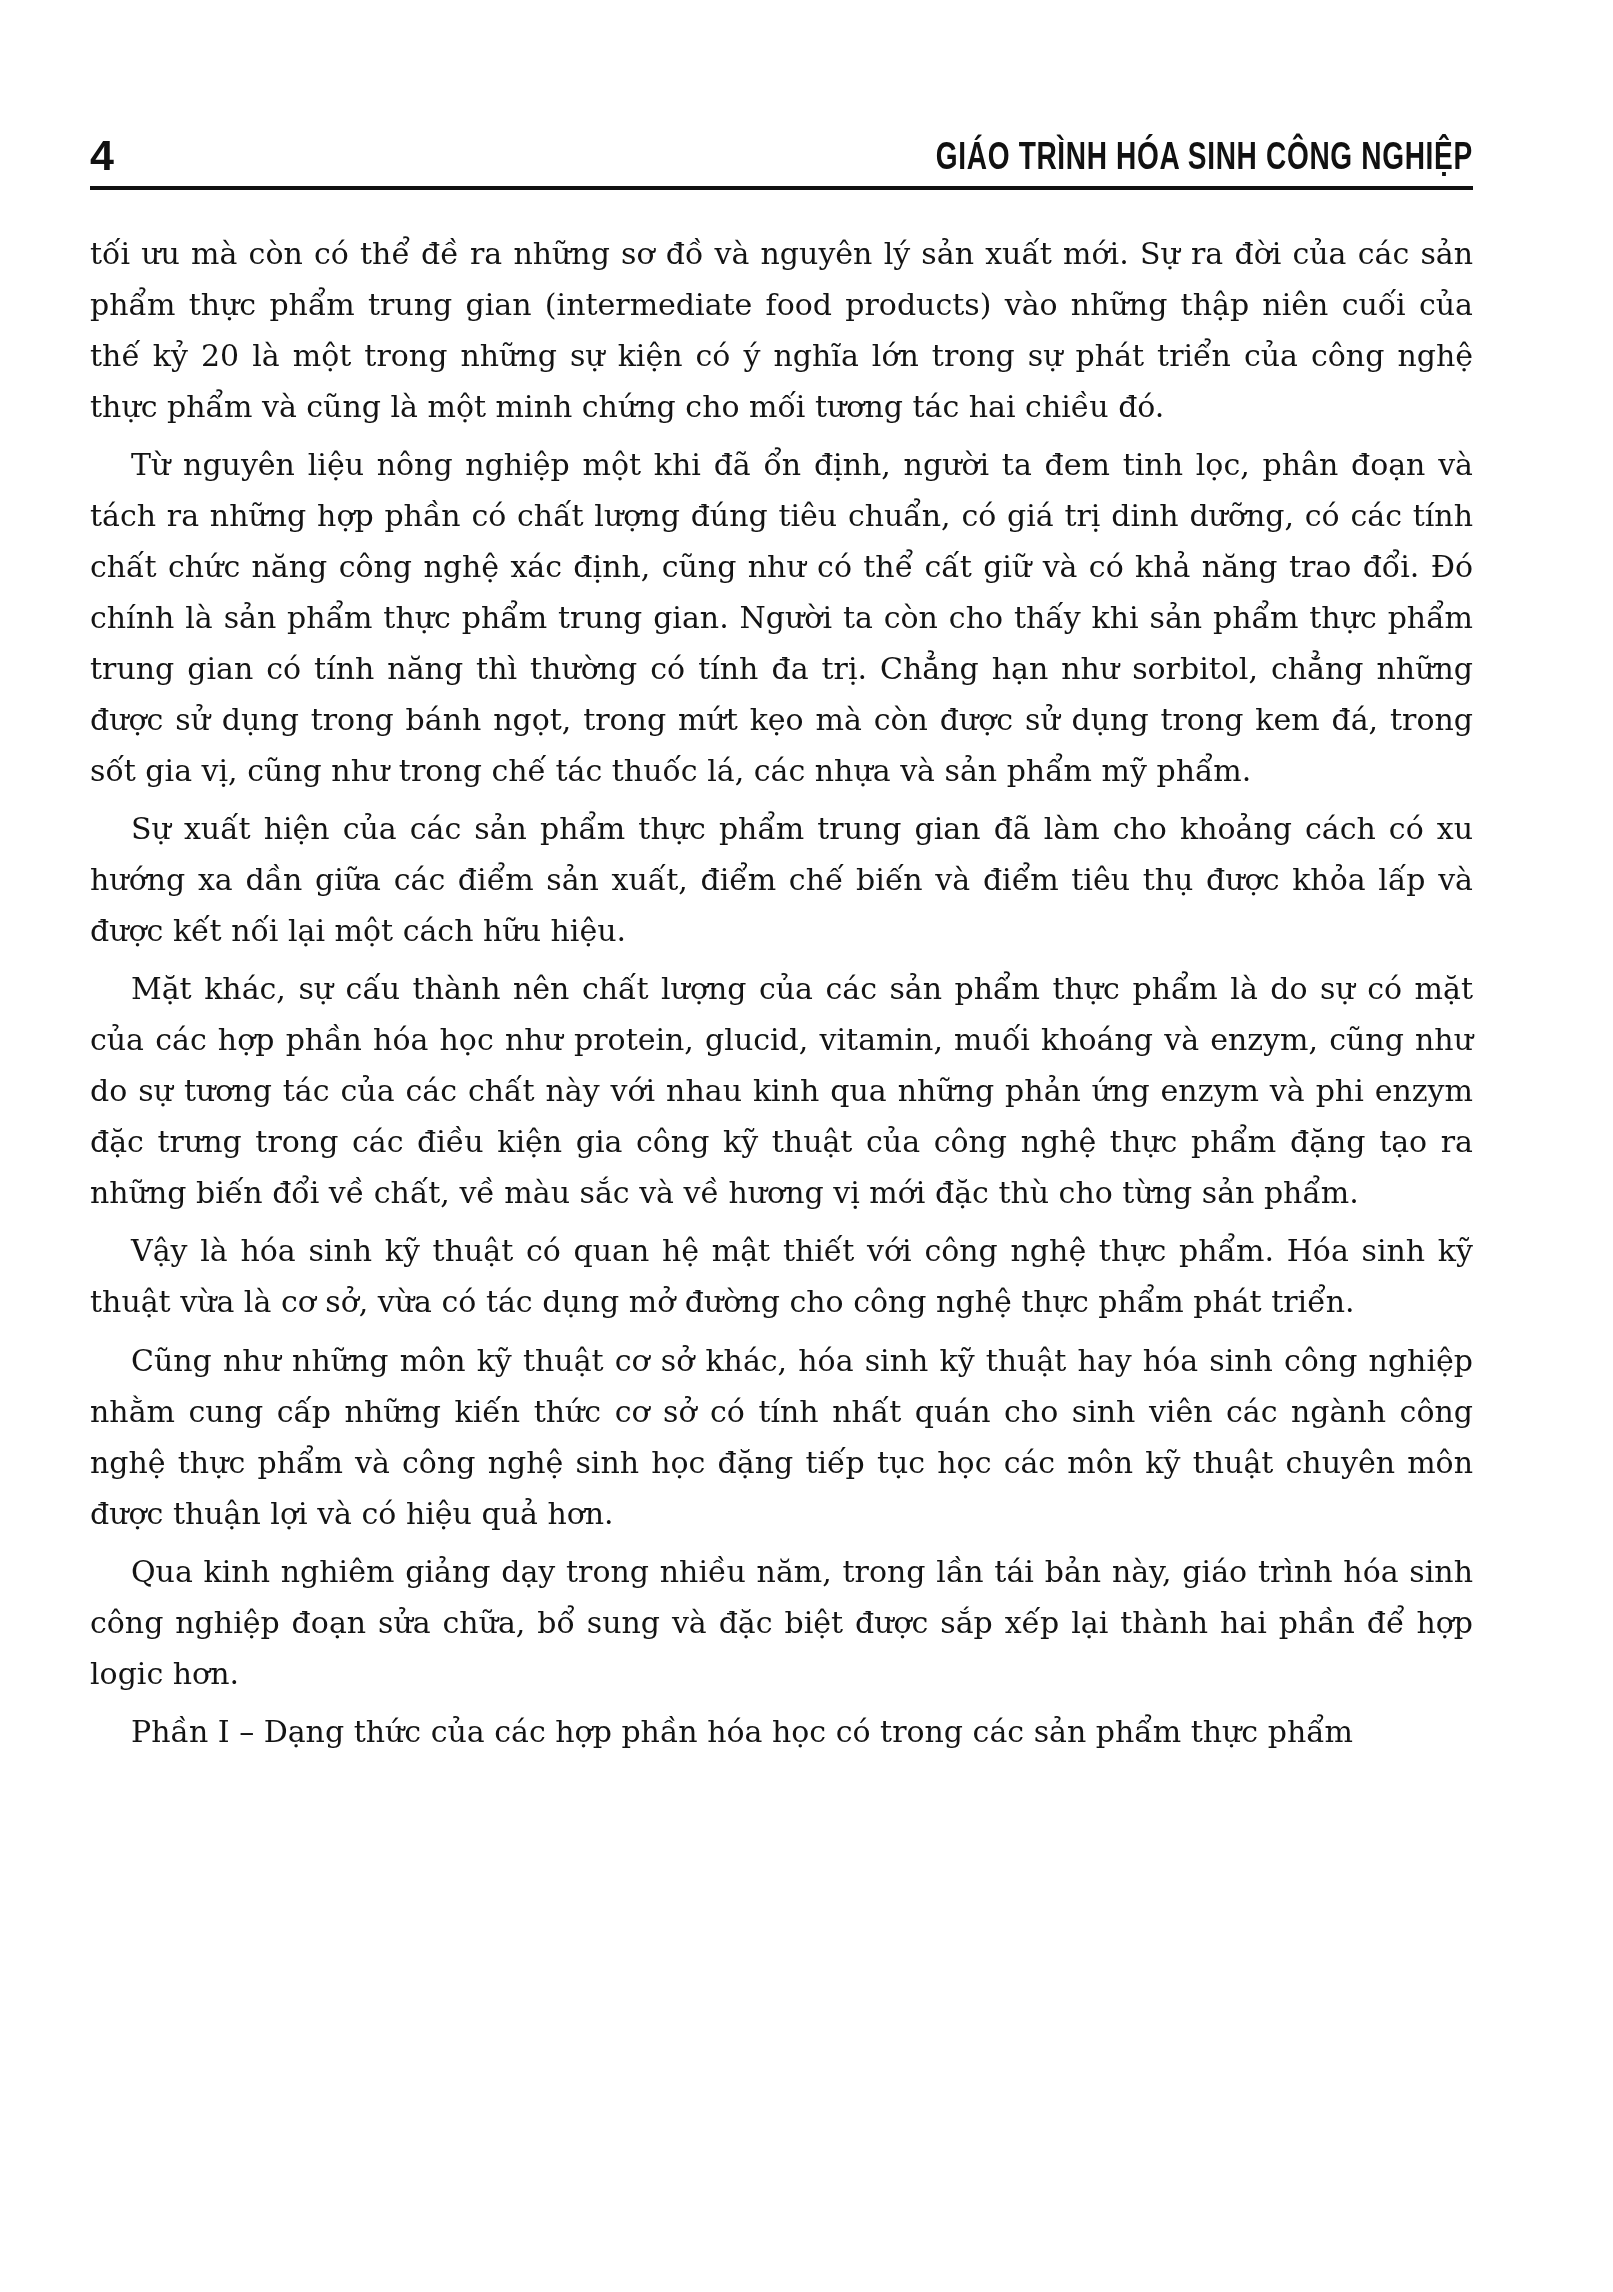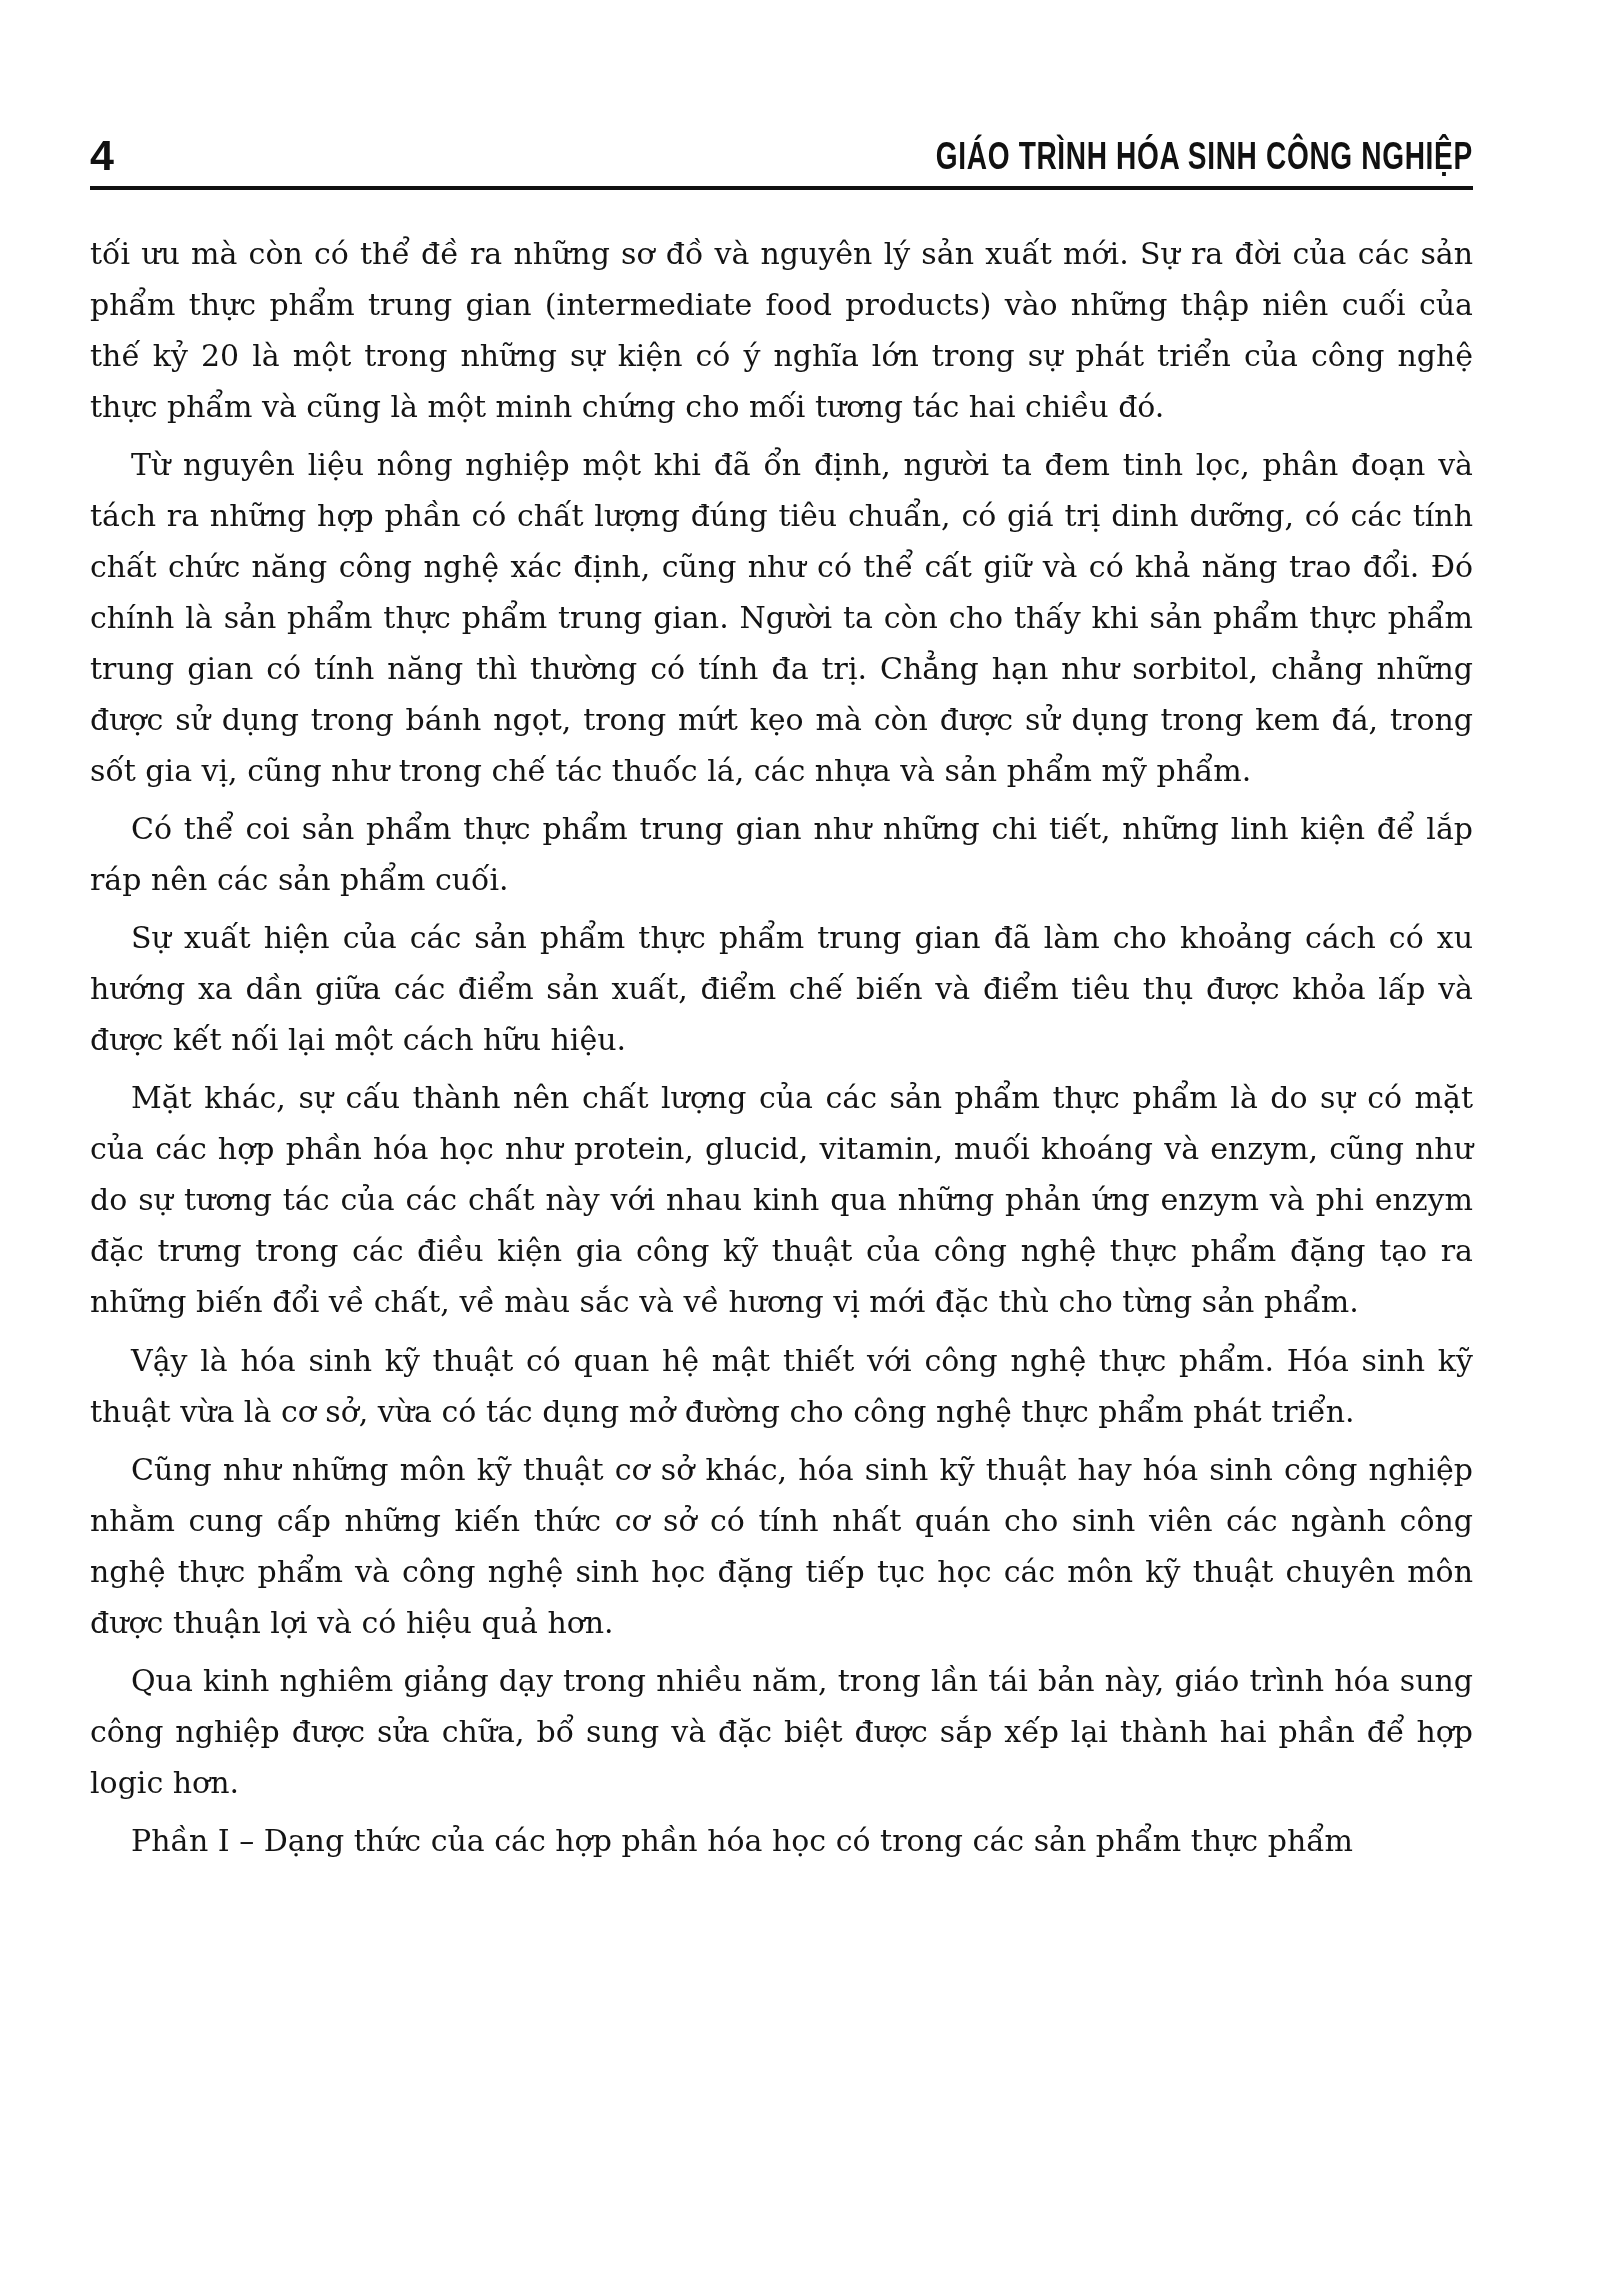--- a/index.html
+++ b/index.html
@@ -73,23 +73,22 @@
   <div class="header-row">
     <span class="page-number">4</span>
     <span class="running-title">GIÁO TRÌNH HÓA SINH CÔNG NGHIỆP</span>
   </div>
 
   <div class="header-rule"></div>
 
   <main class="doc-body">
     <p class="continuation">tối ưu mà còn có thể đề ra những sơ đồ và nguyên lý sản xuất mới. Sự ra đời của các sản phẩm thực phẩm trung gian (intermediate food products) vào những thập niên cuối của thế kỷ 20 là một trong những sự kiện có ý nghĩa lớn trong sự phát triển của công nghệ thực phẩm và cũng là một minh chứng cho mối tương tác hai chiều đó.</p>
     <p>Từ nguyên liệu nông nghiệp một khi đã ổn định, người ta đem tinh lọc, phân đoạn và tách ra những hợp phần có chất lượng đúng tiêu chuẩn, có giá trị dinh dưỡng, có các tính chất chức năng công nghệ xác định, cũng như có thể cất giữ và có khả năng trao đổi. Đó chính là sản phẩm thực phẩm trung gian. Người ta còn cho thấy khi sản phẩm thực phẩm trung gian có tính năng thì thường có tính đa trị. Chẳng hạn như sorbitol, chẳng những được sử dụng trong bánh ngọt, trong mứt kẹo mà còn được sử dụng trong kem đá, trong sốt gia vị, cũng như trong chế tác thuốc lá, các nhựa và sản phẩm mỹ phẩm.</p>
-    <p>Có thể coi sản phẩm thực phẩm trung gian như những chi tiết, những linh kiện để lắp ráp nên các sản phẩm cuối.</p>
     <p>Sự xuất hiện của các sản phẩm thực phẩm trung gian đã làm cho khoảng cách có xu hướng xa dần giữa các điểm sản xuất, điểm chế biến và điểm tiêu thụ được khỏa lấp và được kết nối lại một cách hữu hiệu.</p>
     <p>Mặt khác, sự cấu thành nên chất lượng của các sản phẩm thực phẩm là do sự có mặt của các hợp phần hóa học như protein, glucid, vitamin, muối khoáng và enzym, cũng như do sự tương tác của các chất này với nhau kinh qua những phản ứng enzym và phi enzym đặc trưng trong các điều kiện gia công kỹ thuật của công nghệ thực phẩm đặng tạo ra những biến đổi về chất, về màu sắc và về hương vị mới đặc thù cho từng sản phẩm.</p>
     <p>Vậy là hóa sinh kỹ thuật có quan hệ mật thiết với công nghệ thực phẩm. Hóa sinh kỹ thuật vừa là cơ sở, vừa có tác dụng mở đường cho công nghệ thực phẩm phát triển.</p>
     <p>Cũng như những môn kỹ thuật cơ sở khác, hóa sinh kỹ thuật hay hóa sinh công nghiệp nhằm cung cấp những kiến thức cơ sở có tính nhất quán cho sinh viên các ngành công nghệ thực phẩm và công nghệ sinh học đặng tiếp tục học các môn kỹ thuật chuyên môn được thuận lợi và có hiệu quả hơn.</p>
-    <p>Qua kinh nghiêm giảng dạy trong nhiều năm, trong lần tái bản này, giáo trình hóa sung công nghiệp được sửa chữa, bổ sung và đặc biệt được sắp xếp lại thành hai phần để hợp logic hơn.</p>
+    <p>Qua kinh nghiêm giảng dạy trong nhiều năm, trong lần tái bản này, giáo trình hóa sinh công nghiệp đoạn sửa chữa, bổ sung và đặc biệt được sắp xếp lại thành hai phần để hợp logic hơn.</p>
     <p>Phần I – Dạng thức của các hợp phần hóa học có trong các sản phẩm thực phẩm</p>
   </main>
 
 </div>
 
 
 </body></html>

